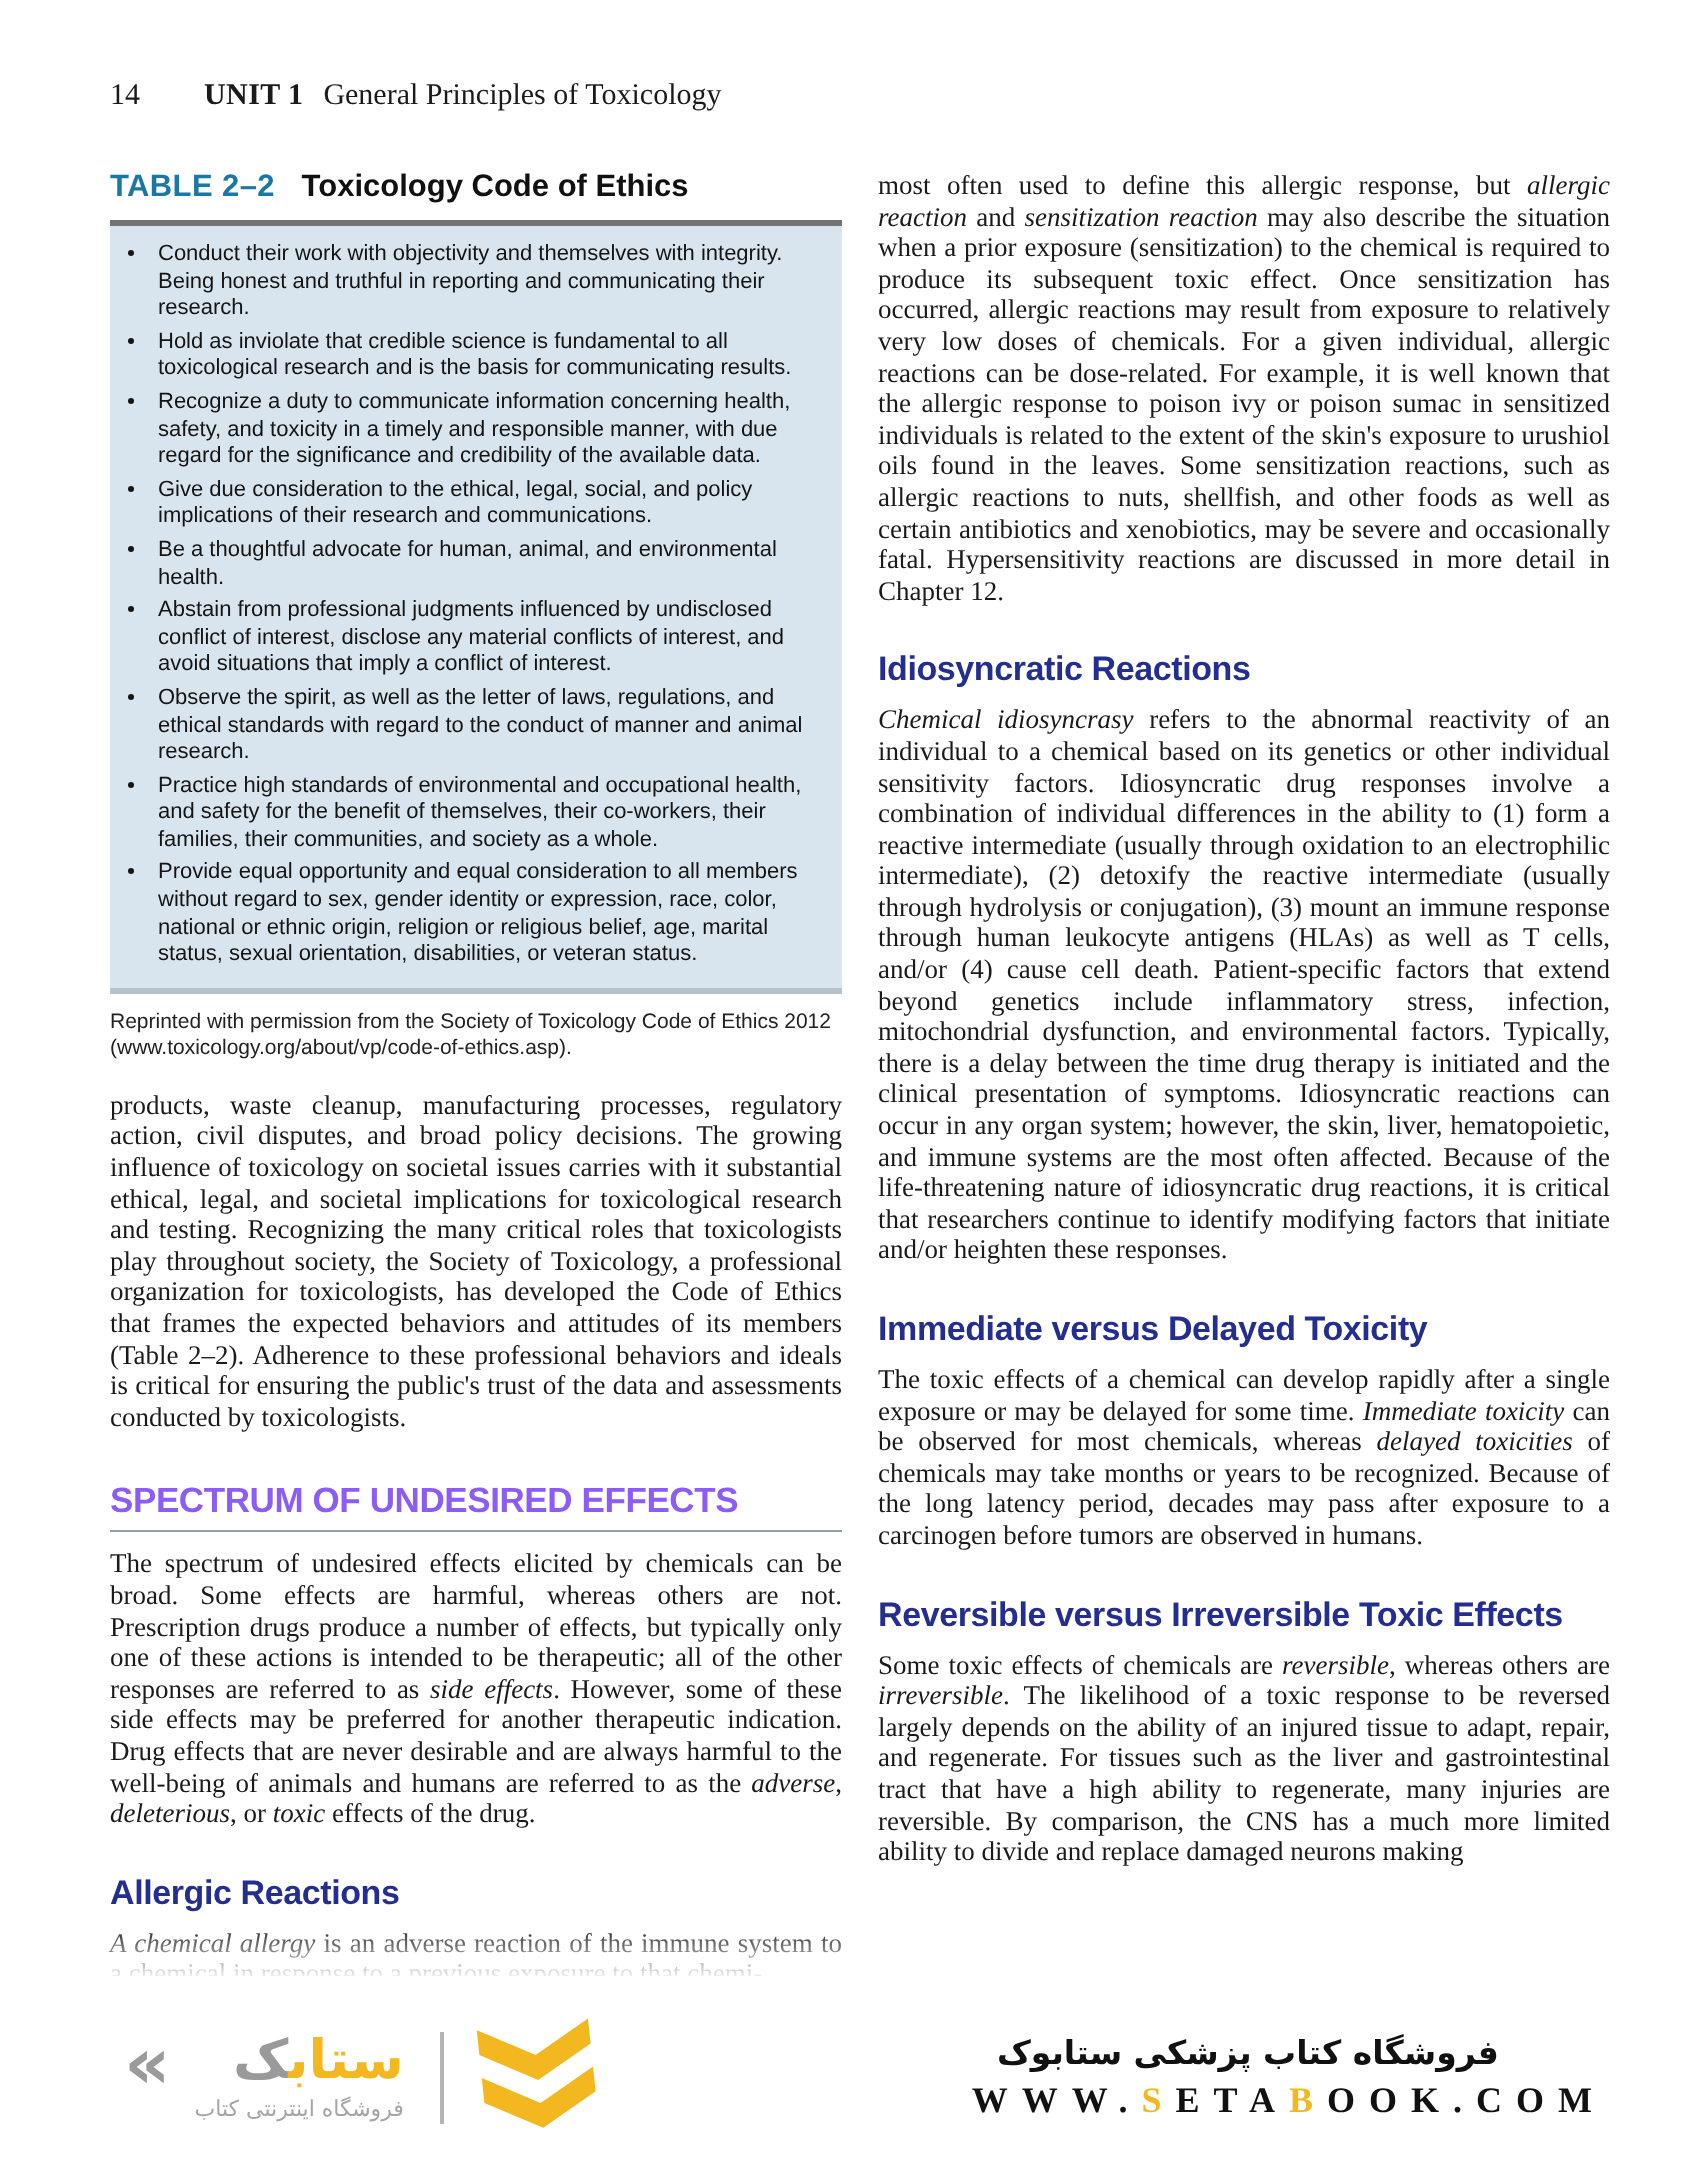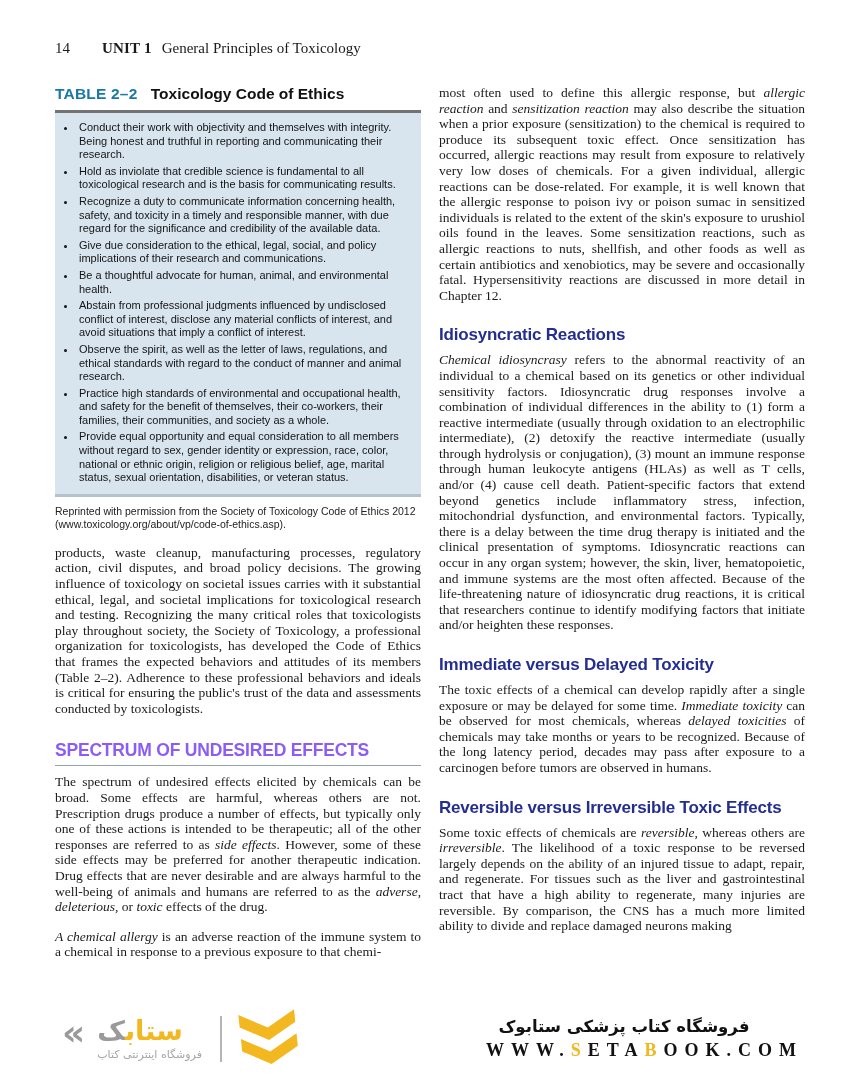--- a/index.html
+++ b/index.html
@@ -94,21 +94,21 @@
     display:flex;align-items:center;justify-content:space-between;
     padding:0 40px 8px 62px;
     box-sizing:border-box;
   }
   .logo-group{display:flex;align-items:center;gap:12px;}
   .chev{
     color:#9a9a9a;font-family:"DejaVu Sans", sans-serif;
     font-size:36px;font-weight:bold;line-height:1;
     transform:translateY(-6px);
   }
-  .logo-stack{display:flex;flex-direction:column;align-items:flex-start;}
+  .logo-stack{display:flex;flex-direction:column;align-items:flex-end;}
   .logo-fa{
     direction:rtl;unicode-bidi:bidi-override;
     font-family:"DejaVu Sans", sans-serif;
     font-weight:bold;font-size:27px;line-height:1.05;
   }
   .logo-fa .ly{color:#f3b71f;}
   .logo-fa .lg{color:#9a9a9a;}
   .logo-tagline{
     direction:rtl;
     font-family:"DejaVu Sans", sans-serif;
@@ -163,20 +163,21 @@
             <li>Provide equal opportunity and equal consideration to all members without regard to sex, gender identity or expression, race, color, national or ethnic origin, religion or religious belief, age, marital status, sexual orientation, disabilities, or veteran status.</li>
           </ul>
       </div>
       <p class="src">Reprinted with permission from the Society of Toxicology Code of Ethics 2012 (www.toxicology.org/about/vp/code-of-ethics.asp).</p>
 
       <p class="body">products, waste cleanup, manufacturing processes, regulatory action, civil disputes, and broad policy decisions. The growing influence of toxicology on societal issues carries with it substantial ethical, legal, and societal implications for toxicological research and testing. Recognizing the many critical roles that toxicologists play throughout society, the Society of Toxicology, a professional organization for toxicologists, has developed the Code of Ethics that frames the expected behaviors and attitudes of its members (Table 2–2). Adherence to these professional behaviors and ideals is critical for ensuring the public's trust of the data and assessments conducted by toxicologists.</p>
 
       <h2 class="major">SPECTRUM OF UNDESIRED EFFECTS</h2>
       <p class="body">The spectrum of undesired effects elicited by chemicals can be broad. Some effects are harmful, whereas others are not. Prescription drugs produce a number of effects, but typically only one of these actions is intended to be therapeutic; all of the other responses are referred to as <i>side effects</i>. However, some of these side effects may be preferred for another therapeutic indication. Drug effects that are never desirable and are always harmful to the well-being of animals and humans are referred to as the <i>adverse</i>, <i>deleterious</i>, or <i>toxic</i> effects of the drug.</p>
 
+      <h3 class="minor">Allergic Reactions</h3>
       <p class="body"><i>A chemical allergy</i> is an adverse reaction of the immune system to a chemical in response to a previous exposure to that chemi-</p>
     </section>
 
     <section class="col right">
       <p class="body">most often used to define this allergic response, but <i>allergic reaction</i> and <i>sensitization reaction</i> may also describe the situation when a prior exposure (sensitization) to the chemical is required to produce its subsequent toxic effect. Once sensitization has occurred, allergic reactions may result from exposure to relatively very low doses of chemicals. For a given individual, allergic reactions can be dose-related. For example, it is well known that the allergic response to poison ivy or poison sumac in sensitized individuals is related to the extent of the skin's exposure to urushiol oils found in the leaves. Some sensitization reactions, such as allergic reactions to nuts, shellfish, and other foods as well as certain antibiotics and xenobiotics, may be severe and occasionally fatal. Hypersensitivity reactions are discussed in more detail in Chapter 12.</p>
 
       <h3 class="minor">Idiosyncratic Reactions</h3>
       <p class="body"><i>Chemical idiosyncrasy</i> refers to the abnormal reactivity of an individual to a chemical based on its genetics or other individual sensitivity factors. Idiosyncratic drug responses involve a combination of individual differences in the ability to (1) form a reactive intermediate (usually through oxidation to an electrophilic intermediate), (2) detoxify the reactive intermediate (usually through hydrolysis or conjugation), (3) mount an immune response through human leukocyte antigens (HLAs) as well as T cells, and/or (4) cause cell death. Patient-specific factors that extend beyond genetics include inflammatory stress, infection, mitochondrial dysfunction, and environmental factors. Typically, there is a delay between the time drug therapy is initiated and the clinical presentation of symptoms. Idiosyncratic reactions can occur in any organ system; however, the skin, liver, hematopoietic, and immune systems are the most often affected. Because of the life-threatening nature of idiosyncratic drug reactions, it is critical that researchers continue to identify modifying factors that initiate and/or heighten these responses.</p>
 
       <h3 class="minor">Immediate versus Delayed Toxicity</h3>

